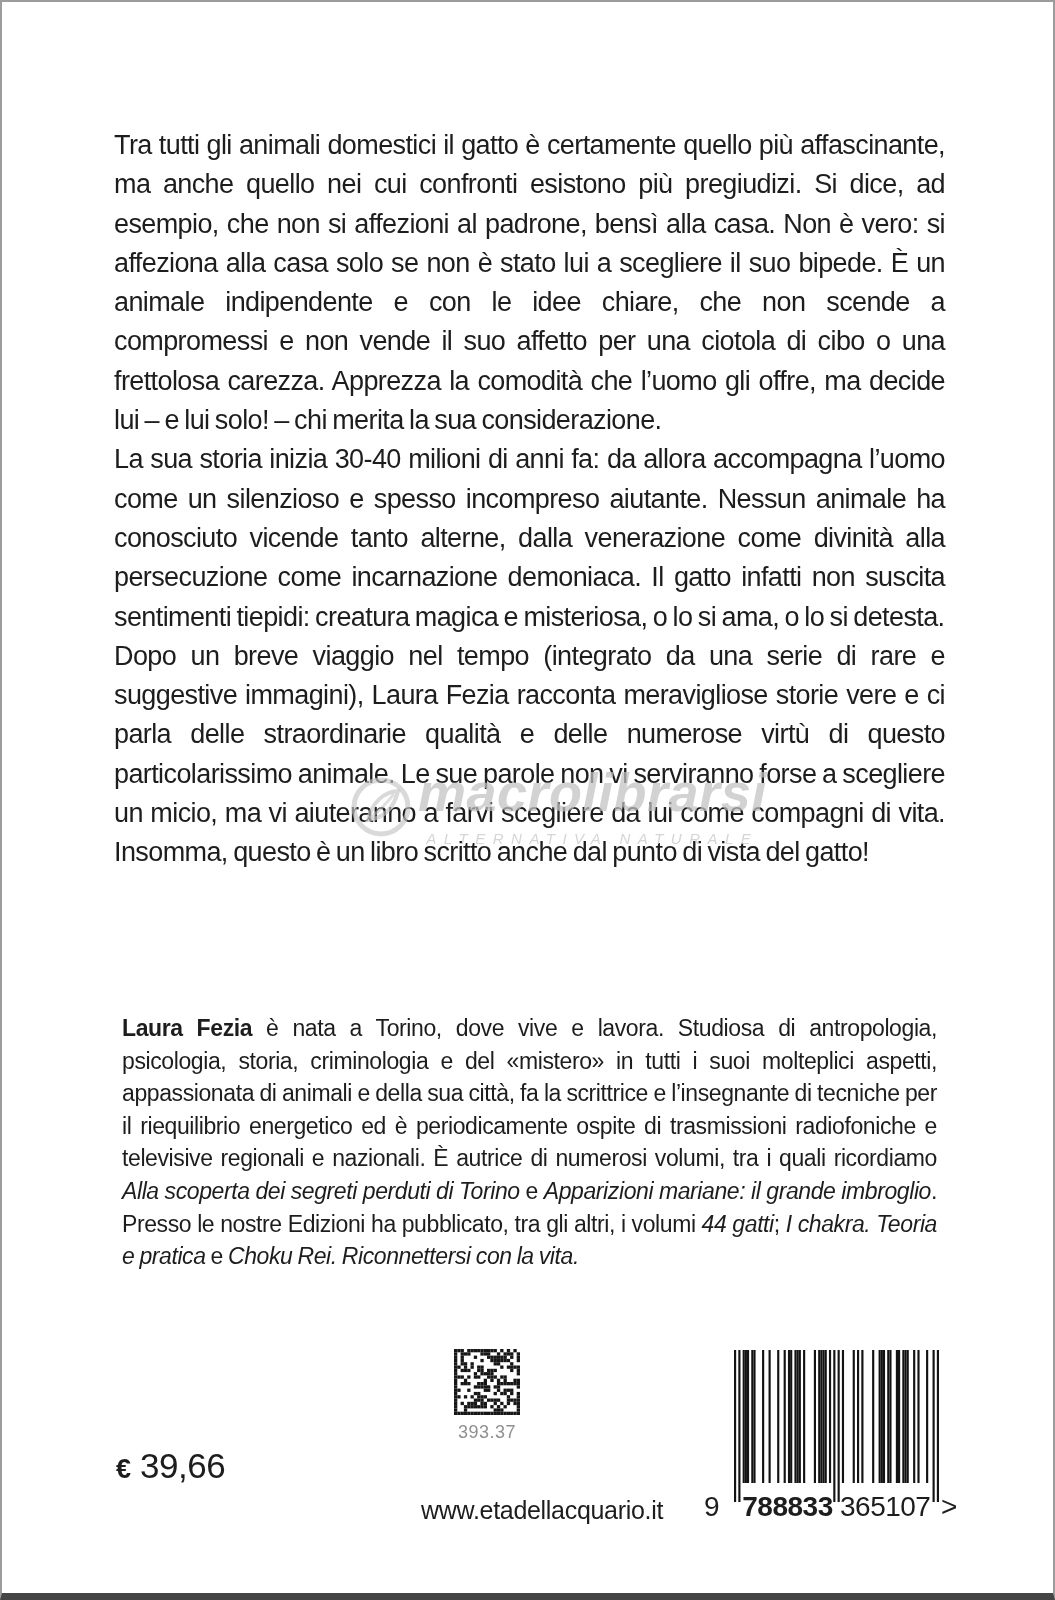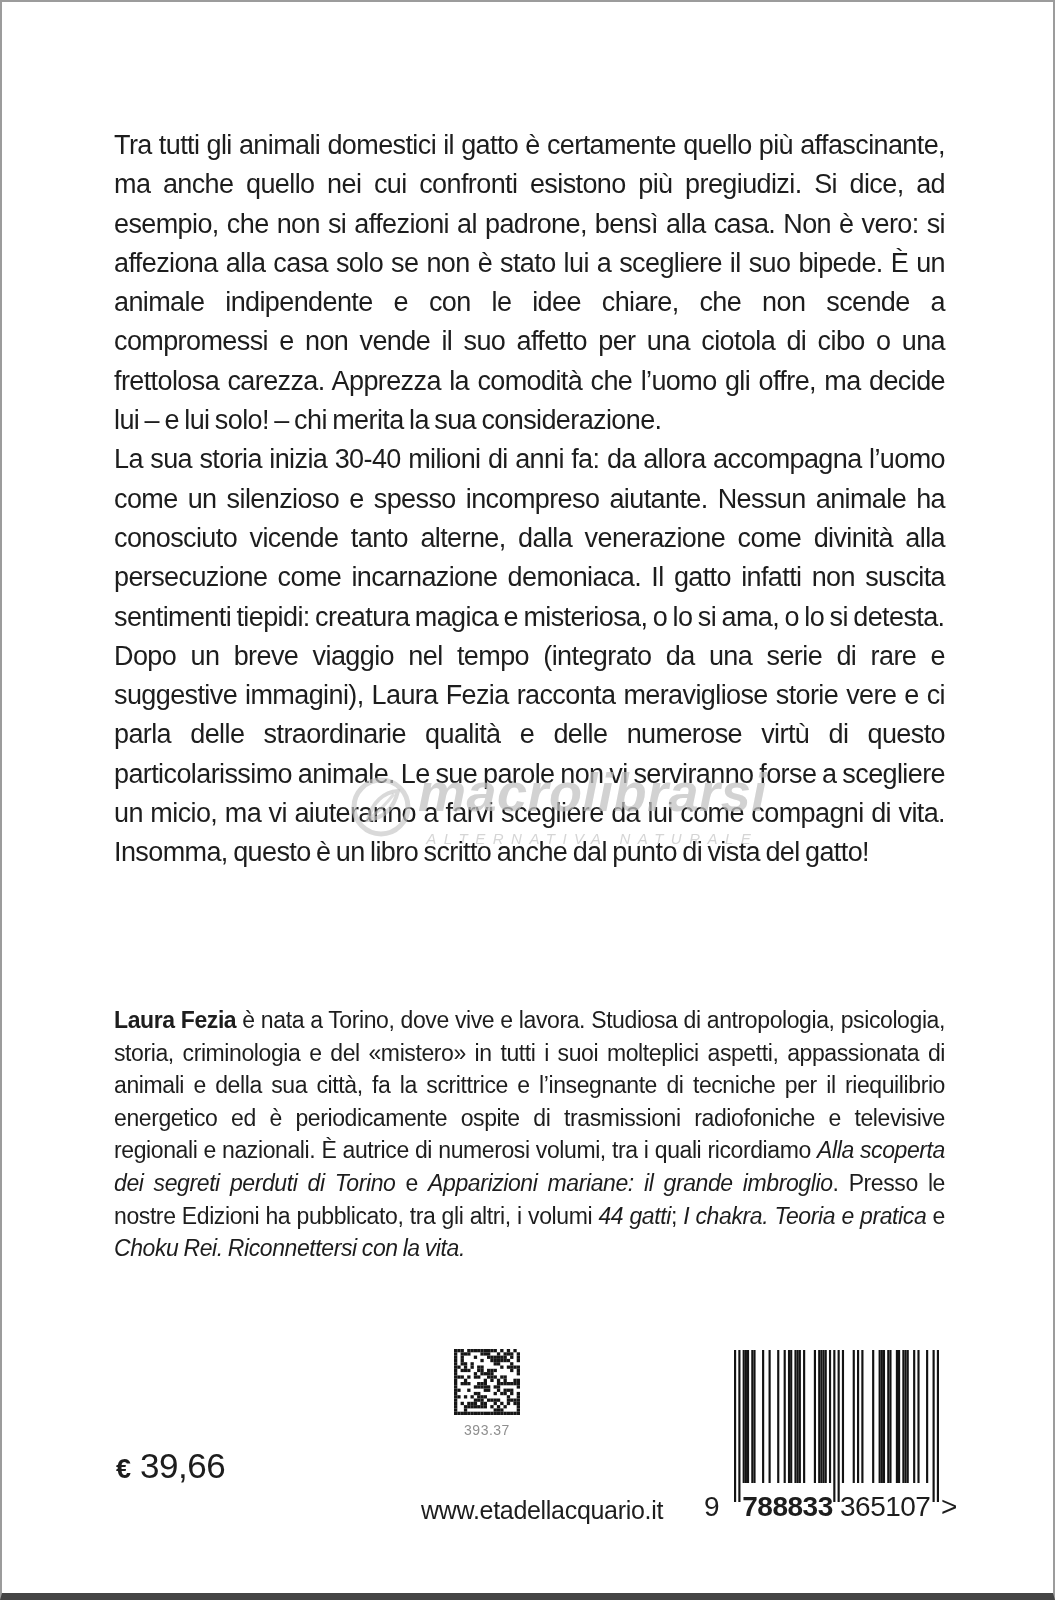--- a/index.html
+++ b/index.html
@@ -42,27 +42,27 @@
     color:rgba(204,204,204,0.82);
     white-space:nowrap;
   }
 
   
   .bio{
     position:absolute;left:112px;top:1002px;width:831px;
     font-size:23px;line-height:32.6px;text-align:justify;
     letter-spacing:-0.4px;word-spacing:-1px;
   }
-  .bio p{margin:0;}
+  .bio p{margin:8px;}
   .b{font-weight:700;}
   .i{font-style:italic;}
 
   
   .datamatrix{position:absolute;left:452px;top:1347px;width:66px;text-align:center;}
-  .dm-label{font-size:14px;color:#8f8f8f;margin-top:3px;letter-spacing:0.5px;}
+  .dm-label{font-size:18px;color:#8f8f8f;margin-top:3px;letter-spacing:0.5px;}
 
   
   .price{position:absolute;left:114px;top:1444px;display:flex;align-items:baseline;gap:9px;}
   .price .cur{font-weight:700;font-size:27px;}
   .price .val{font-size:35px;letter-spacing:-0.5px;}
 
   .vat{position:absolute;left:114px;top:1492px;font-size:25px;font-style:italic;letter-spacing:-0.6px;}
   .website{position:absolute;left:376px;top:1494px;font-size:25px;letter-spacing:-0.3px;margin-left:43px;}
 
   

